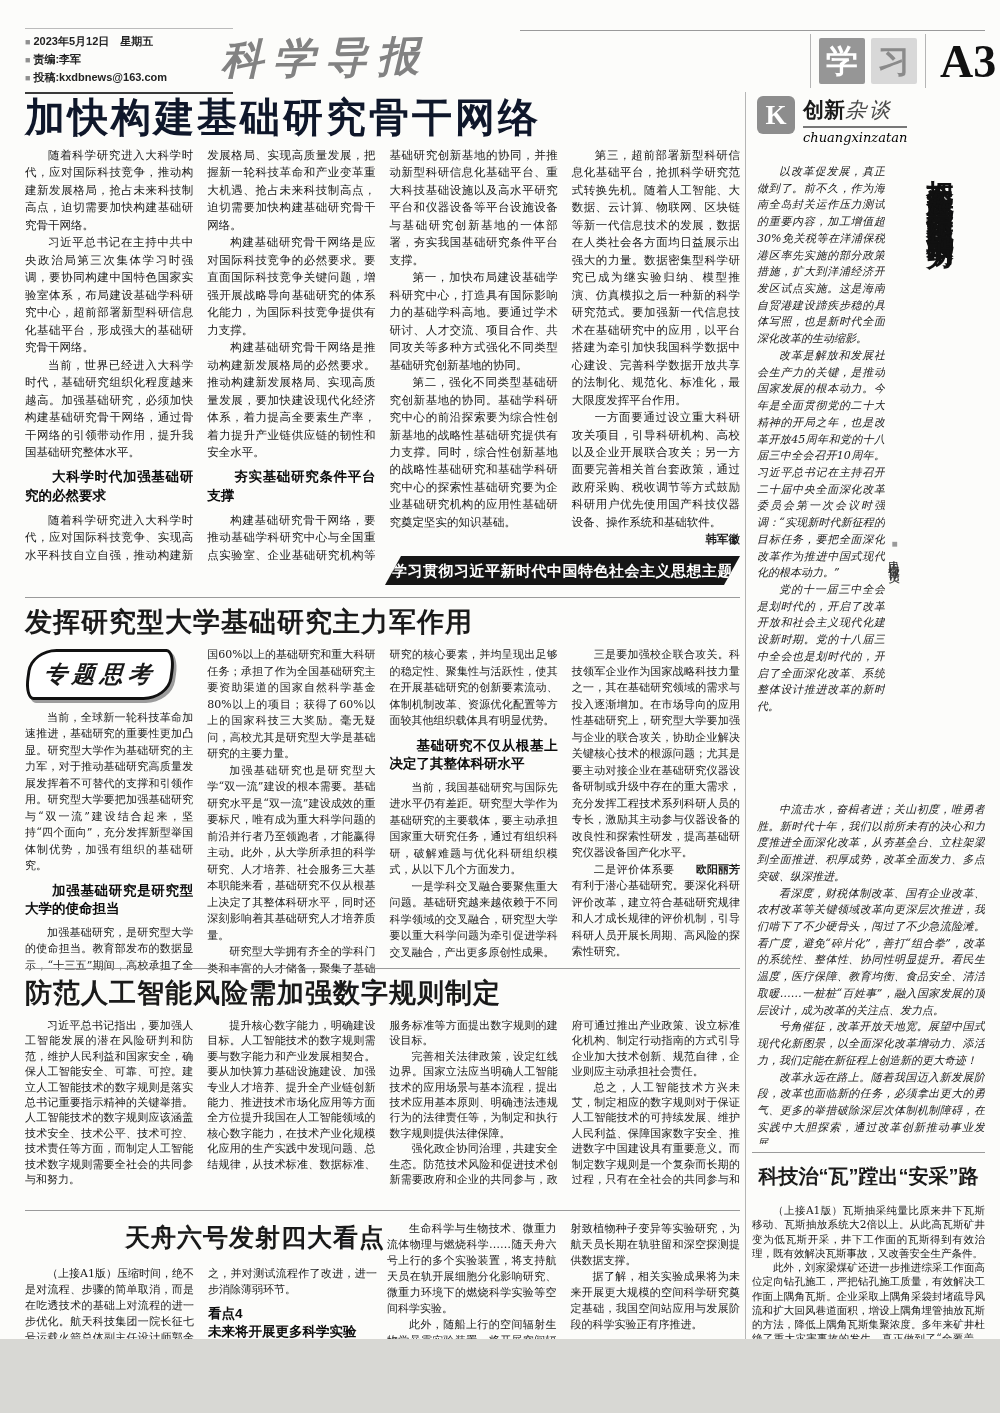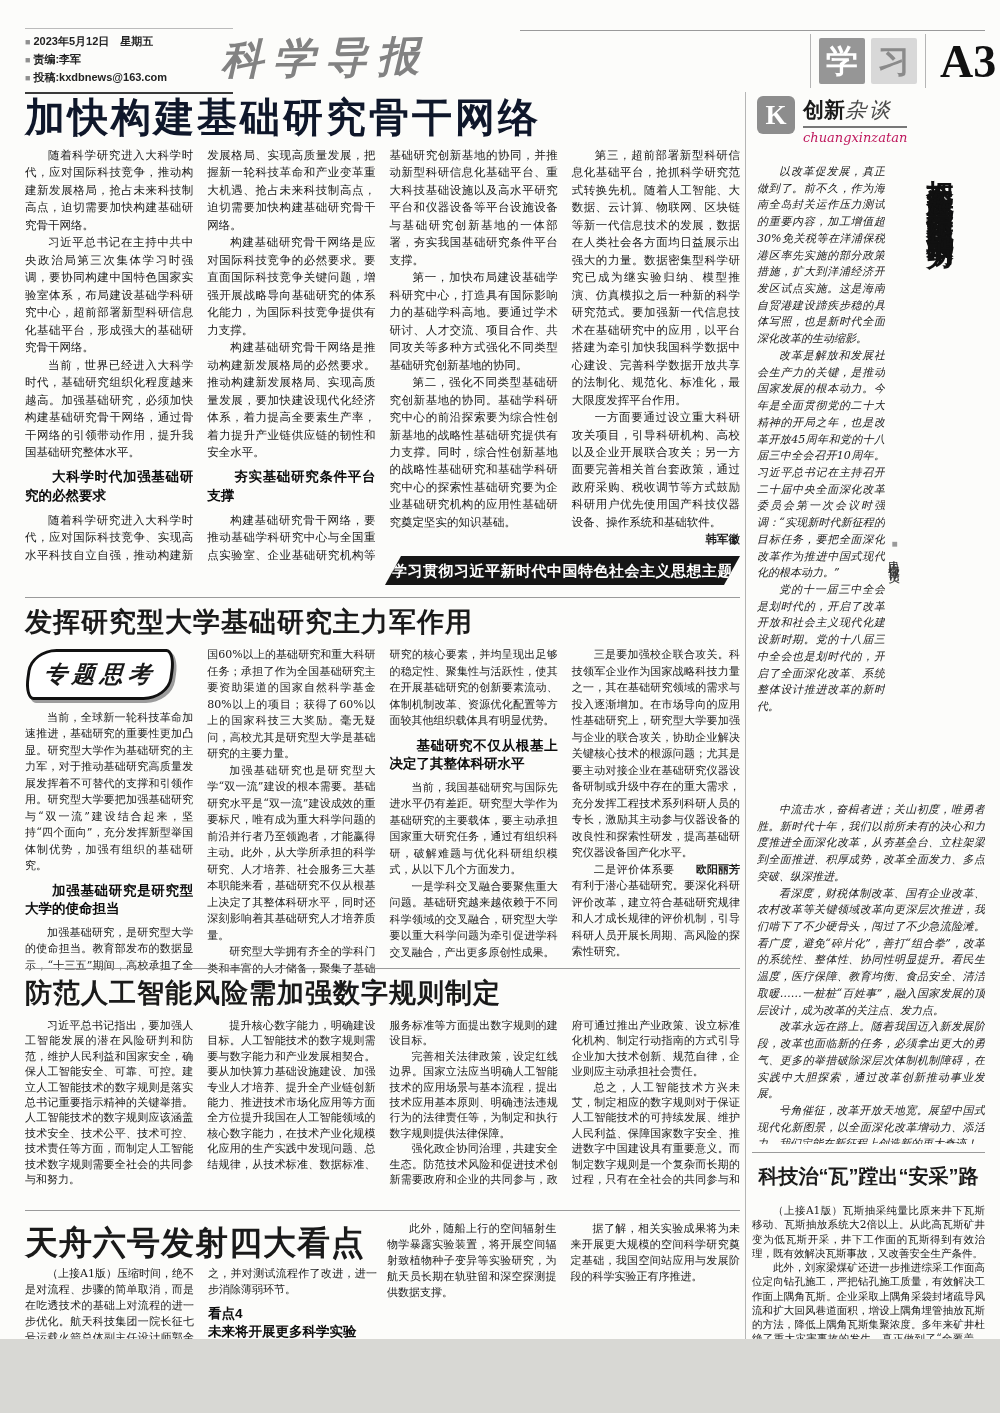--- a/index.html
+++ b/index.html
@@ -21,21 +21,21 @@
   .hsep{width:1px;height:54px;background:#b5b5b5;margin:0 8px;}
   .tile{width:46px;height:46px;text-align:center;line-height:46px;font-size:32px;font-weight:900;border-radius:2px;}
   .tile.t1{background:#969696;color:#fff;margin-right:6px;}
   .tile.t2{background:#d8d8d8;color:#8a8a8a;}
   .pageno{font-family:"Liberation Serif",serif;font-weight:bold;font-size:46px;color:#111;margin-left:6px;}
 
   
   .h-main{left:25px;top:90px;width:720px;font-size:40px;font-weight:900;letter-spacing:3px;color:#0f172a;}
   .h-feat{left:25px;top:604px;width:720px;font-size:27px;font-weight:900;letter-spacing:1px;}
   .h-ai{left:25px;top:975px;width:720px;font-size:27px;font-weight:900;letter-spacing:1px;}
-  .h-tz{left:25px;top:1221px;width:360px;font-size:33px;font-weight:900;letter-spacing:1px;}
+  .h-tz{left:25px;top:1221px;width:360px;font-size:25px;font-weight:900;letter-spacing:1px;text-align:right;}
   .h-gas{left:750px;top:1163px;width:237px;font-size:20px;font-weight:900;text-align:center;letter-spacing:0px;}
 
   
   .bt{font-family:"DejaVu Serif","Liberation Serif",serif;text-align:justify;overflow:hidden;}
   .bt p{margin:0;text-indent:2em;}
   .cols4{column-count:4;column-gap:14px;}
   .cols2{column-count:2;column-gap:14px;}
   .main-body{left:25px;top:147px;width:715px;height:438px;font-size:11.5px;line-height:1.52;}
   .feat-body{left:25px;top:647px;width:715px;height:350px;font-size:11px;line-height:1.5;}
   .ai-body{left:25px;top:1018px;width:715px;height:184px;font-size:11px;line-height:1.4;}
@@ -59,21 +59,21 @@
          font-size:23px;letter-spacing:5px;font-family:"DejaVu Serif",serif;}
 
   
   .k-logo{left:757px;top:96px;display:flex;align-items:flex-start;}
   .k-tile{width:38px;height:38px;background:#8d8d8d;color:#fff;border-radius:6px;text-align:center;
           line-height:38px;font-family:"Liberation Serif",serif;font-weight:bold;font-size:27px;}
   .k-right{margin-left:8px;}
   .k-line1{border-bottom:2px solid #777;padding-bottom:2px;white-space:nowrap;}
   .k-bold{font-weight:900;font-size:21px;}
   .k-script{font-family:"DejaVu Serif",serif;font-style:italic;font-size:21px;color:#4a4a4a;letter-spacing:3px;}
-  .k-pinyin{font-family:"DejaVu Serif",serif;font-style:italic;color:#be185d;font-size:13px;padding-top:2px;}
+  .k-pinyin{font-family:"DejaVu Serif",serif;font-style:italic;color:#000000;font-size:13px;padding-top:2px;}
   .c-upper{left:757px;top:164px;width:128px;height:632px;}
   .c-lower{left:757px;top:802px;width:228px;height:342px;}
   .c-text{font-family:"DejaVu Serif","Liberation Serif",serif;font-style:italic;
           font-size:11px;line-height:1.52;text-align:justify;overflow:hidden;}
   .c-text p{margin:0;text-indent:2em;}
   .vtitle{left:922px;top:158px;height:645px;writing-mode:vertical-rl;
           font-family:"DejaVu Serif","Liberation Serif",serif;font-weight:600;
           font-size:27px;letter-spacing:3px;color:#111;}
   .vbyline{left:886px;top:538px;writing-mode:vertical-rl;font-size:11.5px;color:#333;letter-spacing:2px;}
   .vbyline .sq{color:#9a9a9a;font-size:10px;}
@@ -146,20 +146,21 @@
 
   <div class="rule" style="left:25px;top:1210px;width:715px;"></div>
 
   <h2 class="abs h-tz" style="margin:0;">天舟六号发射四大看点</h2>
   <div class="abs bt cols2 tz-left">
     <p>（上接A1版）压缩时间，绝不是对流程、步骤的简单取消，而是在吃透技术的基础上对流程的进一步优化。航天科技集团一院长征七号运载火箭总体副主任设计师郭金刚介绍，以往团队采用高精度水平测量仪来测量火箭的垂直度，之后团队以厂房自带的测量系统取而代之，并对测试流程作了改进，进一步消除薄弱环节。</p>
     <h3 class="sub" style="text-indent:0;"><span>看点4</span><br><span>未来将开展更多科学实验</span></h3>
     <p>本次天舟六号货运飞船除携带各项物资外，还搭载了多项载荷，用于开展科学实验。</p>
   </div>
   <div class="abs bt cols2 tz-right">
+    <p>生命科学与生物技术、微重力流体物理与燃烧科学……随天舟六号上行的多个实验装置，将支持航天员在轨开展细胞分化影响研究、微重力环境下的燃烧科学实验等空间科学实验。</p>
     <p>此外，随船上行的空间辐射生物学暴露实验装置，将开展空间辐射致植物种子变异等实验研究，为航天员长期在轨驻留和深空探测提供数据支撑。</p>
     <p>据了解，相关实验成果将为未来开展更大规模的空间科学研究奠定基础，我国空间站应用与发展阶段的科学实验正有序推进。</p>
   </div>
 
   <div class="vsep" style="left:745px;top:92px;height:1313px;"></div>
 
   <div class="abs k-logo">
     <div class="k-tile">K</div>
     <div class="k-right">
       <div class="k-line1"><span class="k-bold">创新</span><span class="k-script">杂谈</span></div>
@@ -169,22 +170,22 @@
   <div class="abs c-upper c-text">
     <p>以改革促发展，真正做到了。前不久，作为海南全岛封关运作压力测试的重要内容，加工增值超30%免关税等在洋浦保税港区率先实施的部分政策措施，扩大到洋浦经济开发区试点实施。这是海南自贸港建设蹄疾步稳的具体写照，也是新时代全面深化改革的生动缩影。</p>
     <p>改革是解放和发展社会生产力的关键，是推动国家发展的根本动力。今年是全面贯彻党的二十大精神的开局之年，也是改革开放45周年和党的十八届三中全会召开10周年。习近平总书记在主持召开二十届中央全面深化改革委员会第一次会议时强调：“实现新时代新征程的目标任务，要把全面深化改革作为推进中国式现代化的根本动力。”</p>
     <p>党的十一届三中全会是划时代的，开启了改革开放和社会主义现代化建设新时期。党的十八届三中全会也是划时代的，开启了全面深化改革、系统整体设计推进改革的新时代。</p>
   </div>
   <div class="abs vbyline"><span class="sq">■</span><span>人民日报评论员</span></div>
   <div class="abs vtitle">把全面深化改革作为推进中国式现代化的根本动力</div>
   <div class="abs c-lower c-text">
     <p>中流击水，奋楫者进；关山初度，唯勇者胜。新时代十年，我们以前所未有的决心和力度推进全面深化改革，从夯基垒台、立柱架梁到全面推进、积厚成势，改革全面发力、多点突破、纵深推进。</p>
     <p>看深度，财税体制改革、国有企业改革、农村改革等关键领域改革向更深层次推进，我们啃下了不少硬骨头，闯过了不少急流险滩。看广度，避免“碎片化”，善打“组合拳”，改革的系统性、整体性、协同性明显提升。看民生温度，医疗保障、教育均衡、食品安全、清洁取暖……一桩桩“百姓事”，融入国家发展的顶层设计，成为改革的关注点、发力点。</p>
+    <p>号角催征，改革开放天地宽。展望中国式现代化新图景，以全面深化改革增动力、添活力，我们定能在新征程上创造新的更大奇迹！</p>
     <p>改革永远在路上。随着我国迈入新发展阶段，改革也面临新的任务，必须拿出更大的勇气、更多的举措破除深层次体制机制障碍，在实践中大胆探索，通过改革创新推动事业发展。</p>
-    <p>号角催征，改革开放天地宽。展望中国式现代化新图景，以全面深化改革增动力、添活力，我们定能在新征程上创造新的更大奇迹！</p>
   </div>
 
   <div class="rule" style="left:752px;top:1152px;width:233px;"></div>
   <h2 class="abs h-gas" style="margin:0;">科技治“瓦”蹚出“安采”路</h2>
   <div class="abs bt gas-body">
     <p>（上接A1版）瓦斯抽采纯量比原来井下瓦斯移动、瓦斯抽放系统大2倍以上。从此高瓦斯矿井变为低瓦斯开采，井下工作面的瓦斯得到有效治理，既有效解决瓦斯事故，又改善安全生产条件。</p>
     <p>此外，刘家梁煤矿还进一步推进综采工作面高位定向钻孔施工，严把钻孔施工质量，有效解决工作面上隅角瓦斯。企业采取上隅角采袋封堵疏导风流和扩大回风巷道面积，增设上隅角埋管抽放瓦斯的方法，降低上隅角瓦斯集聚浓度。多年来矿井杜绝了重大灾害事故的发生，真正做到了“全覆盖、重实效”，保持了安全稳定发展，实现了安全生产。</p>
     <p>“再也不用喊‘瓦斯超限了，快撤人’这样的话了。”战斗在井下一线员工的心声就是企业安全高效生产的完美诠释。</p>
   </div>
 

